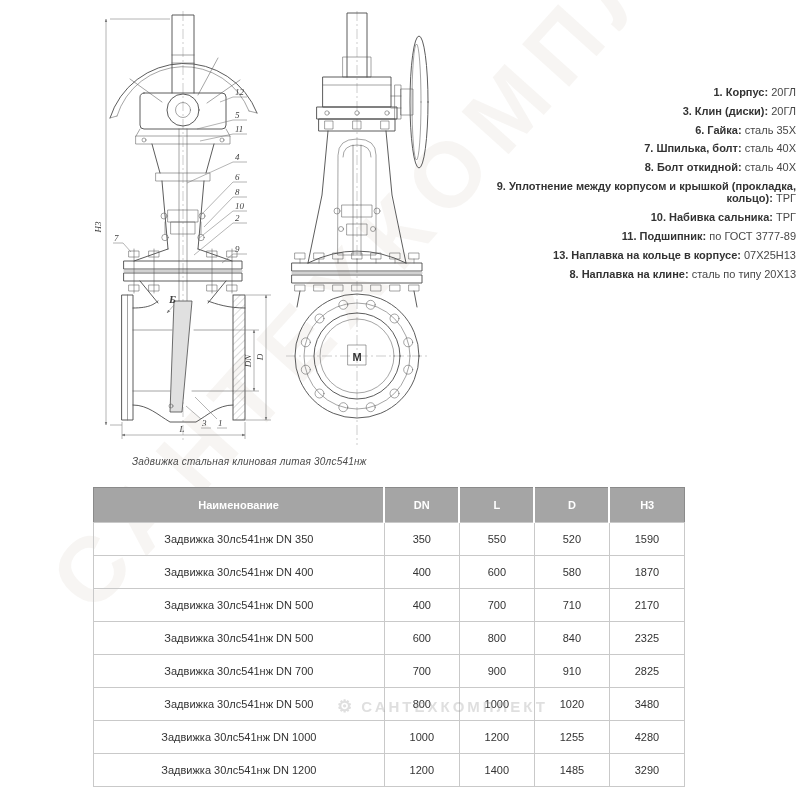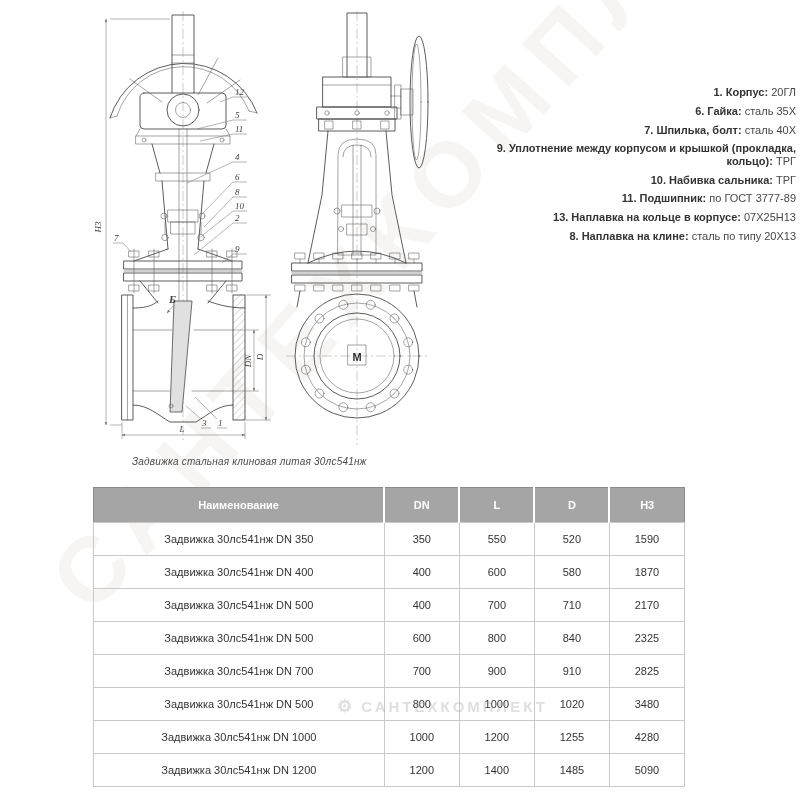--- a/index.html
+++ b/index.html
@@ -332,22 +332,24 @@
         <circle class="ln2" cx="324.5" cy="313.5" r="4.5"></circle>
           <circle class="ln2" cx="338.2" cy="337.3" r="4.5"></circle>
         <rect class="ln2" x="278" y="340" width="18" height="20"></rect>
         <text class="msym" x="287" y="356" text-anchor="middle">М</text>
       </g>
     </g>
   </svg>
 
   <div class="parts-list">
     <div class="part-item"><span class="part-label">1. Корпус:</span> <span class="part-value">20ГЛ</span></div>
+    <div class="part-item"><span class="part-label">3. Клин (диски):</span> <span class="part-value">20ГЛ</span></div>
     <div class="part-item"><span class="part-label">6. Гайка:</span> <span class="part-value">сталь 35Х</span></div>
     <div class="part-item"><span class="part-label">7. Шпилька, болт:</span> <span class="part-value">сталь 40Х</span></div>
+    <div class="part-item"><span class="part-label">8. Болт откидной:</span> <span class="part-value">сталь 40Х</span></div>
     <div class="part-item"><span class="part-label">9. Уплотнение между корпусом и крышкой (прокладка, кольцо):</span> <span class="part-value">ТРГ</span></div>
     <div class="part-item"><span class="part-label">10. Набивка сальника:</span> <span class="part-value">ТРГ</span></div>
     <div class="part-item"><span class="part-label">11. Подшипник:</span> <span class="part-value">по ГОСТ 3777-89</span></div>
     <div class="part-item"><span class="part-label">13. Наплавка на кольце в корпусе:</span> <span class="part-value">07Х25Н13</span></div>
     <div class="part-item"><span class="part-label">8. Наплавка на клине:</span> <span class="part-value">сталь по типу 20Х13</span></div>
   </div>
 
   <div class="caption">Задвижка стальная клиновая литая 30лс541нж</div>
 
   <table class="spec">
@@ -415,21 +417,21 @@
           <td>1000</td>
           <td>1200</td>
           <td>1255</td>
           <td>4280</td>
       </tr>
       <tr>
         <td>Задвижка 30лс541нж DN 1200</td>
           <td>1200</td>
           <td>1400</td>
           <td>1485</td>
-          <td>5090</td>
+          <td>3290</td>
       </tr>
     </tbody>
   </table>
 
   <div class="wm-table">
     <span class="gear">⚙</span><span>САНТЕХКОМПЛЕКТ</span>
   </div>
 
 </div>
 

